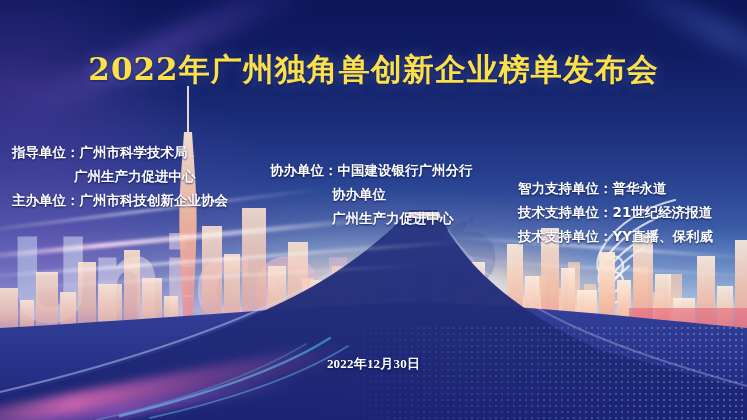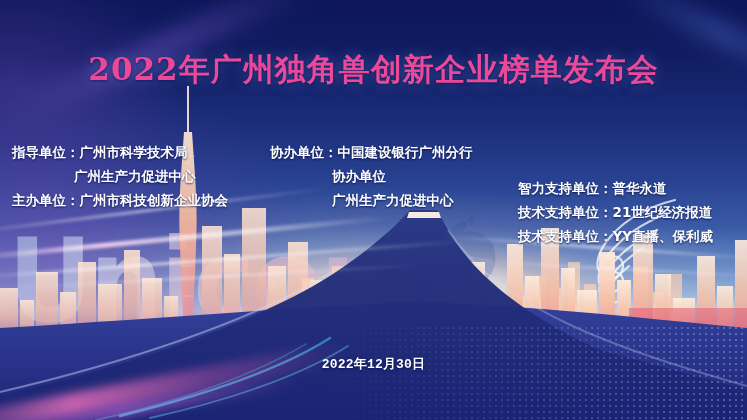--- a/index.html
+++ b/index.html
@@ -109,39 +109,39 @@
   .swirls{position:absolute;right:64px;top:196px;width:120px;height:140px;opacity:.92;}
 
   
   .unicorn{position:absolute;left:372px;top:216px;width:150px;height:100px;opacity:.35;}
 
   
   .title{
     position:absolute;
     left:0;right:0;top:49px;
     text-align:center;
-    color:#ec4899;
+    color:#fde047;
     font-size:31px;
     font-weight:bold;
     letter-spacing:1px;
     font-family:"DejaVu Serif","Liberation Serif",serif;
     text-shadow:0 1px 3px rgba(0,20,80,.65), 0 0 14px rgba(140,180,255,.35);
     white-space:nowrap;
   }
 
   .orgs{
     position:absolute;
     left:0;right:0;top:140px;
     display:flex;
     padding:0 12px;
     box-sizing:border-box;
   }
   .org-col{display:flex;flex-direction:column;}
   .col-1{width:258px;}
-  .col-2{width:248px;}
+  .col-2{width:248px;justify-content:center;}
   .col-3{width:auto;margin-top:36px;}
   .org-line{
     color:#ffffff;
     font-size:13.5px;
     font-weight:bold;
     line-height:24px;
     white-space:nowrap;
     text-shadow:0 1px 2px rgba(0,10,60,.75);
     font-family:"DejaVu Sans","Liberation Sans",sans-serif;
   }
@@ -149,21 +149,21 @@
 
   .date{
     position:absolute;
     left:0;right:0;top:355px;
     text-align:center;
     color:#ffffff;
     font-size:13px;
     font-weight:bold;
     letter-spacing:.2px;
     text-shadow:0 1px 3px rgba(0,10,60,.8);
-    font-family:Liberation Mono, monospace;
+    font-family:Liberation Serif, serif;
   }
 </style>
 </head>
 <body>
 
 <div class="poster">
 
   <div class="layer bg-base"></div>
   <div class="layer horizon-glow"></div>
   <div class="layer left-haze"></div>

